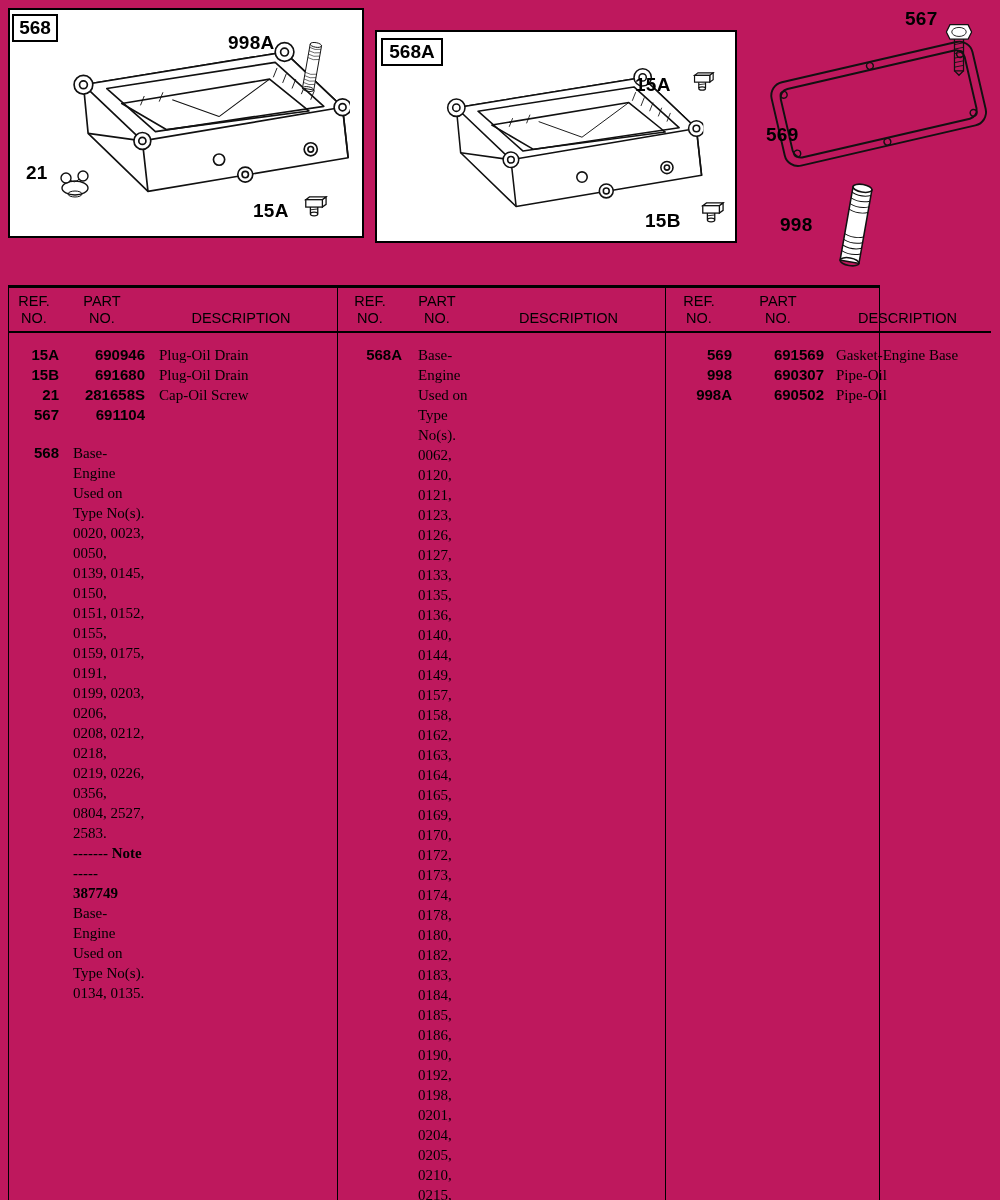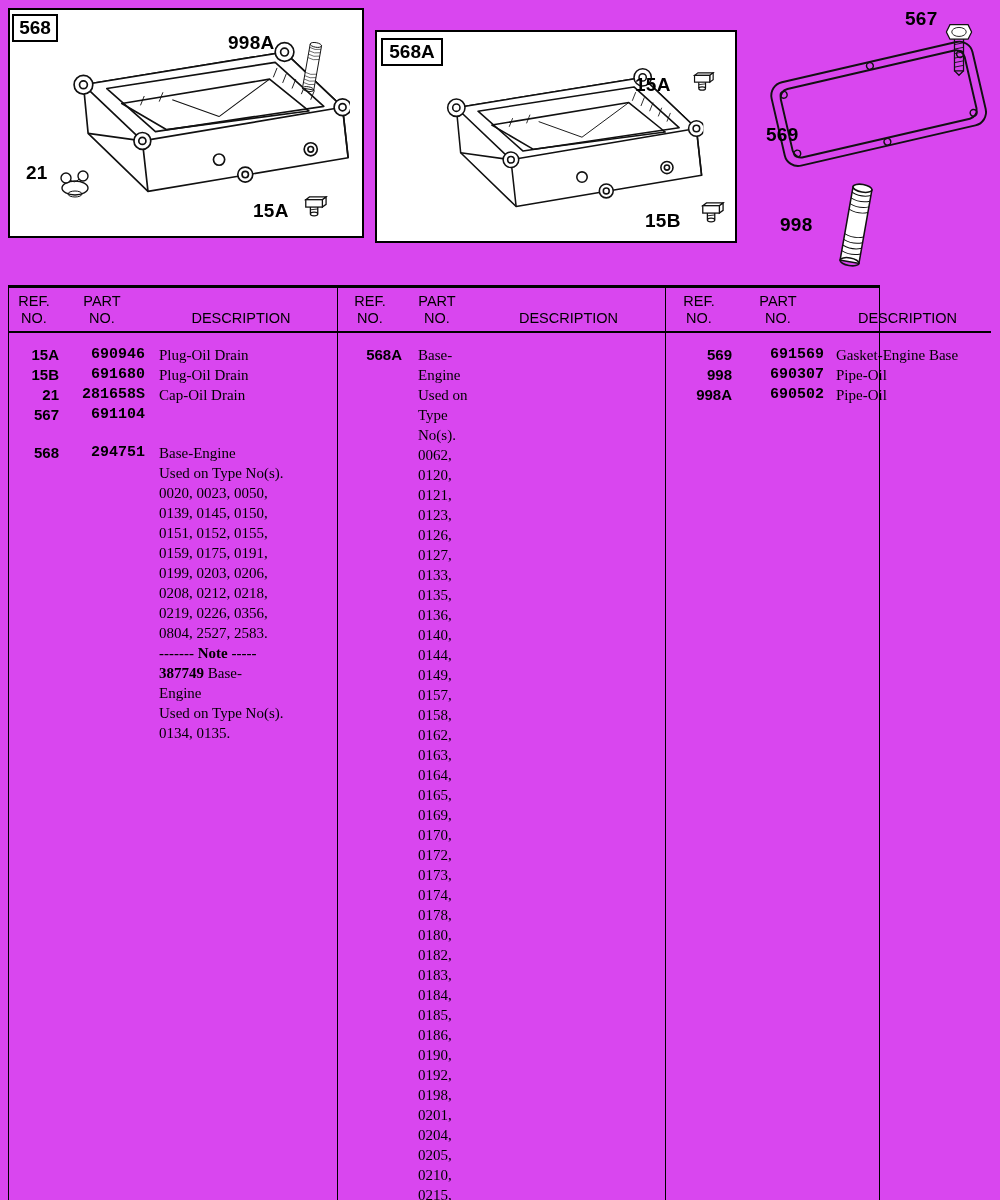--- a/index.html
+++ b/index.html
@@ -1,18 +1,18 @@
 <!DOCTYPE html>
 <html><head>
 <meta charset="utf-8">
 <style>
   * { margin:0; padding:0; box-sizing:border-box; }
   html,body { background:#ffffff; }
   body { width:1000px; height:1200px; font-family:"Liberation Sans", sans-serif; color:#000; }
-  .page { position:relative; width:1000px; height:1200px; background:#d946ef; overflow:hidden; }
+  .page { position:relative; width:1000px; height:1200px; background:#be185d; overflow:hidden; }
   .abs { position:absolute; }
 
   
   .panel { position:absolute; border:2px solid #000; background:#fff; }
   #panel1 { left:8px;  top:8px;  width:356px; height:230px; }
   #panel2 { left:375px; top:30px; width:362px; height:213px; }
   .ref-box { position:absolute; border:2px solid #000; font-weight:bold; font-size:19px;
              display:flex; align-items:center; justify-content:center; background:#fff; }
   .callout { position:absolute; font-weight:bold; font-size:19px; letter-spacing:.3px; }
 
@@ -26,21 +26,21 @@
   .tcol:nth-child(2){ --refw:64px; --partw:70px; --descpad:16px; }
   .tcol:nth-child(3){ --refw:66px; --partw:92px; --descpad:12px; }
   .thead { height:45px; border-bottom:2px solid #000; display:grid;
            grid-template-columns:var(--refw) var(--partw) 1fr; align-items:end; padding:5px 0 6px; }
   .th { display:flex; flex-direction:column; justify-content:flex-end; text-align:center;
         font-size:14.5px; line-height:17px; }
   .rows { padding-top:12px; }
   .trow { display:grid; grid-template-columns:var(--refw) var(--partw) 1fr;
           font-size:15px; line-height:20px; }
   .cell-ref  { text-align:right; font-weight:bold; }
-  .cell-part { text-align:right; font-weight:bold;font-family:Liberation Mono, monospace; }
+  .cell-part { text-align:right; font-weight:bold; }
   .cell-desc { padding-left:var(--descpad); white-space:pre-line;font-family:Liberation Serif, serif; }
   .gap-top { margin-top:18px; }
   .b { font-weight:bold; }
 
   svg { overflow:visible; }
   .line-art { stroke:#111; fill:#fff; }
 </style>
 </head>
 <body>
 
@@ -196,29 +196,28 @@
           <div class="cell-desc">Plug-Oil Drain</div>
         </div>
         <div class="trow">
           <div class="cell-ref">15B</div>
           <div class="cell-part">691680</div>
           <div class="cell-desc">Plug-Oil Drain</div>
         </div>
         <div class="trow">
           <div class="cell-ref">21</div>
           <div class="cell-part">281658S</div>
-          <div class="cell-desc">Cap-Oil Drain</div>
+          <div class="cell-desc">Cap-Oil Screw</div>
         </div>
         <div class="trow">
           <div class="cell-ref">567</div>
           <div class="cell-part">691104</div>
         </div>
         <div class="trow gap-top">
           <div class="cell-ref">568</div>
-          <div class="cell-part">294751</div>
           <div class="cell-desc"><span>Base-Engine
 Used on Type No(s).
 0020, 0023, 0050,
 0139, 0145, 0150,
 0151, 0152, 0155,
 0159, 0175, 0191,
 0199, 0203, 0206,
 0208, 0212, 0218,
 0219, 0226, 0356,
 0804, 2527, 2583.</span>

